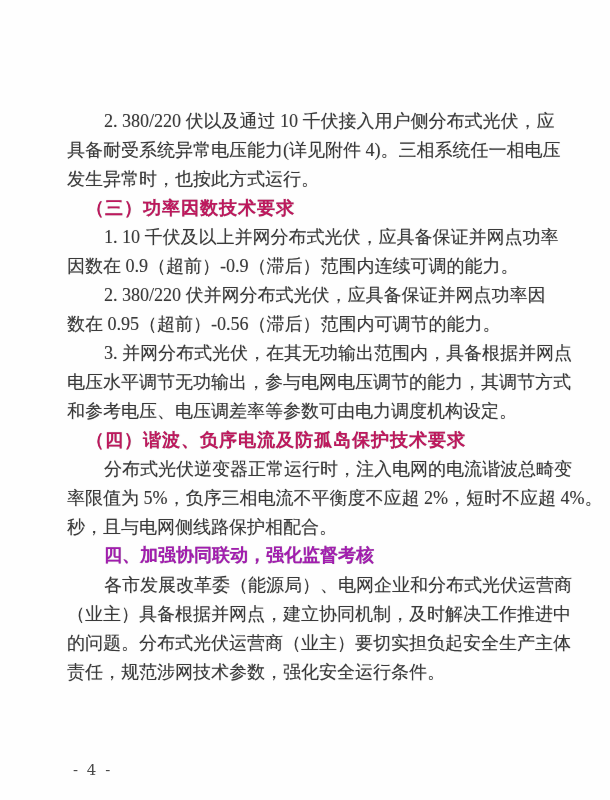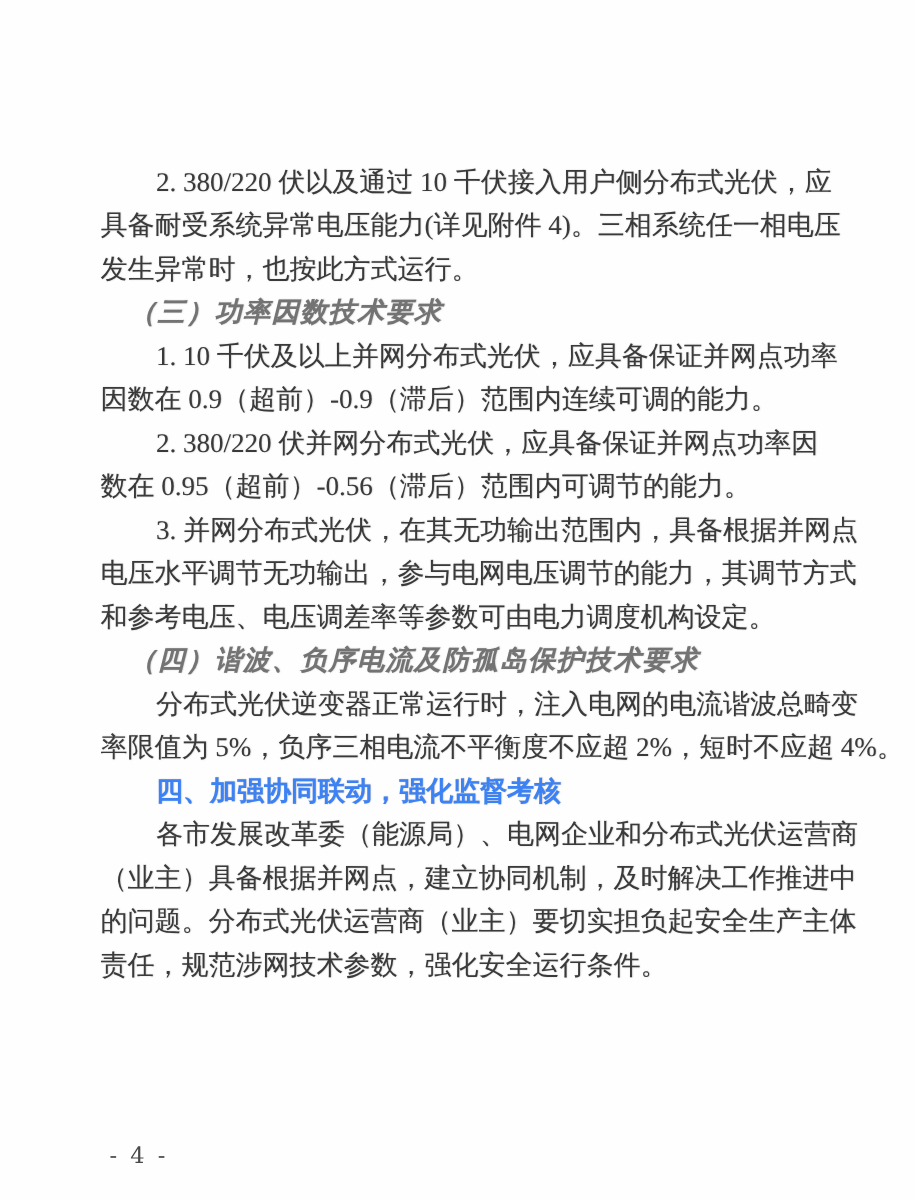--- a/index.html
+++ b/index.html
@@ -26,28 +26,27 @@
     font-size: 18px;
     line-height: 29px;
     color: #3a3a3a;
     white-space: nowrap;
     text-shadow: 0.3px 0.3px 0.8px rgba(80,80,80,0.45);
   }
   .indent { text-indent: 37px; }
   .indent-sm { text-indent: 19px; }
   .h-kai {
     font-weight: 700;
-    font-style: italic;
     letter-spacing: 1px;
-    color: #737373;
+    color: #be185d;
   }
   .h-hei {
-    font-family: Liberation Sans, sans-serif;
+    font-family: Liberation Mono, monospace;
     font-weight: 700;
-    color: #3b82f6;
+    color: #a21caf;
   }
   .page-footer {
     position: absolute;
     left: 73px;
     top: 760px;
     font-family: "DejaVu Serif", "Liberation Serif", serif;
     font-size: 15px;
     line-height: 20px;
     letter-spacing: 2px;
     color: #4a4a4a;
@@ -65,20 +64,21 @@
     <div class="line indent">1. 10 千伏及以上并网分布式光伏，应具备保证并网点功率</div>
     <div class="line">因数在 0.9（超前）-0.9（滞后）范围内连续可调的能力。</div>
     <div class="line indent">2. 380/220 伏并网分布式光伏，应具备保证并网点功率因</div>
     <div class="line">数在 0.95（超前）-0.56（滞后）范围内可调节的能力。</div>
     <div class="line indent">3. 并网分布式光伏，在其无功输出范围内，具备根据并网点</div>
     <div class="line">电压水平调节无功输出，参与电网电压调节的能力，其调节方式</div>
     <div class="line">和参考电压、电压调差率等参数可由电力调度机构设定。</div>
     <div class="line h-kai indent-sm">（四）谐波、负序电流及防孤岛保护技术要求</div>
     <div class="line indent">分布式光伏逆变器正常运行时，注入电网的电流谐波总畸变</div>
     <div class="line">率限值为 5%，负序三相电流不平衡度不应超 2%，短时不应超 4%。</div>
+    <div class="line">秒，且与电网侧线路保护相配合。</div>
     <div class="line h-hei indent">四、加强协同联动，强化监督考核</div>
     <div class="line indent">各市发展改革委（能源局）、电网企业和分布式光伏运营商</div>
     <div class="line">（业主）具备根据并网点，建立协同机制，及时解决工作推进中</div>
     <div class="line">的问题。分布式光伏运营商（业主）要切实担负起安全生产主体</div>
     <div class="line">责任，规范涉网技术参数，强化安全运行条件。</div>
   </div>
   <div class="page-footer">- 4 -</div>
 </div>
 
 </body></html>

